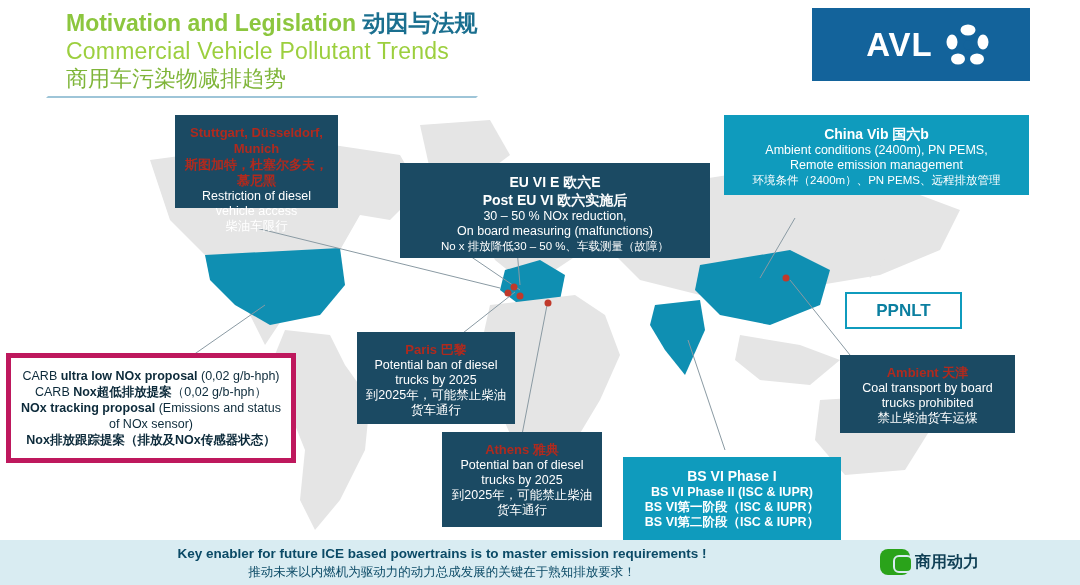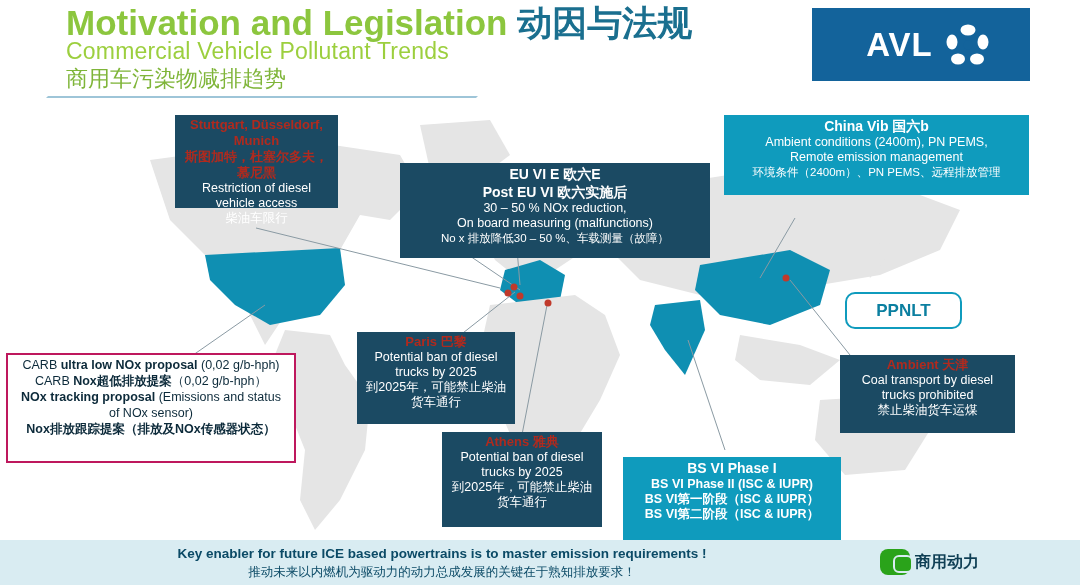--- a/index.html
+++ b/index.html
@@ -9,21 +9,21 @@
     font-family:"Liberation Sans", sans-serif;
     overflow:hidden;
     position:relative;
   }
   .slide{position:relative;width:1080px;height:585px;overflow:hidden;background:#fff;}
   .hdr-line{
     position:absolute;left:48px;top:96px;width:430px;height:2px;background:#9ec5d8;
     transform:skewX(-45deg);transform-origin:left top;
   }
   .title-block{position:absolute;left:66px;top:8px;width:700px;}
-  .t1{font-size:35px;font-weight:bold;line-height:30px;color:#8cc63e;}
+  .t1{font-size:23px;font-weight:bold;line-height:30px;color:#8cc63e;}
   .t1 .cn{color:#1a6f8f;font-weight:bold;}
   .t2{font-size:23px;color:#9ccf3e;line-height:27px;letter-spacing:.2px;}
   .t3{font-size:22px;color:#7fb539;line-height:27px;}
 
   
   .avl-logo{
     position:absolute;left:812px;top:8px;width:203px;height:73px;
     background:#13639b;
     display:flex;align-items:center;justify-content:center;padding-left:15px;
   }
@@ -32,41 +32,41 @@
 
   
   .map-wrap{position:absolute;left:0;top:100px;width:1080px;height:440px;}
 
   
   .box{
     position:absolute;
     background:#1b4a63;
     color:#ffffff;
     text-align:center;
-    padding:2px 8px;
+    padding:10px 8px;
     box-sizing:border-box;
     line-height:15px;
     font-size:12.5px;
   }
   .box.teal{background:#0f9bbd;}
   .box .hd-red{color:#b02a1e;font-weight:bold;font-size:13px;line-height:16px;}
   .box .hd-white{color:#ffffff;font-weight:bold;font-size:14px;line-height:18px;}
   .box .ln{display:block;}
   .box .b{font-weight:bold;}
   .sub{font-size:11.5px;}
 
   
   .box.white{
-    background:#ffffff;color:#0c2a3a;border:2px solid #be185d;
+    background:#ffffff;color:#0c2a3a;border:5px solid #be185d;
     text-align:center;font-size:12.5px;line-height:16px;
   }
 
   .ppnlt{
     position:absolute;background:#ffffff;border:2px solid #0f9bbd;
-    border-radius:10px;color:#0b7fa0;font-weight:bold;font-size:17px;
+    border-radius:0;color:#0b7fa0;font-weight:bold;font-size:17px;
     display:flex;align-items:center;justify-content:center;
   }
 
   
   .footer{
     position:absolute;left:0;top:540px;width:1080px;height:45px;background:#d9ecf2;
   }
   .footer-txt{
     position:absolute;left:12px;top:544px;width:860px;text-align:center;color:#0b4a66;
   }
@@ -218,21 +218,21 @@
   <div class="box" style="left:442px;top:432px;width:160px;height:95px;">
     <span class="ln hd-red">Athens 雅典</span>
     <span class="ln">Potential ban of diesel</span>
     <span class="ln">trucks by 2025</span>
     <span class="ln">到2025年，可能禁止柴油</span>
     <span class="ln">货车通行</span>
   </div>
 
   <div class="box" style="left:840px;top:355px;width:175px;height:78px;">
     <span class="ln hd-red">Ambient 天津</span>
-    <span class="ln">Coal transport by diesel</span>
+    <span class="ln">Coal transport by board</span>
     <span class="ln">trucks prohibited</span>
     <span class="ln">禁止柴油货车运煤</span>
   </div>
 
   <div class="box teal" style="left:623px;top:457px;width:218px;height:83px;">
     <span class="ln hd-white">BS VI Phase I</span>
     <span class="ln b">BS VI Phase II (ISC &amp; IUPR)</span>
     <span class="ln b">BS VI第一阶段（ISC &amp; IUPR）</span>
     <span class="ln b">BS VI第二阶段（ISC &amp; IUPR）</span>
   </div>

